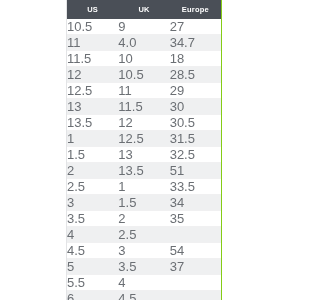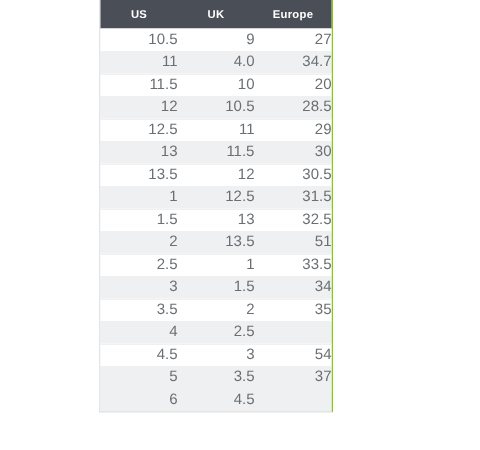--- a/index.html
+++ b/index.html
@@ -40,22 +40,22 @@
     letter-spacing: 0.2px;
     text-align: center;
     padding: 5px 0 5px 0;
     height: 18px;
     box-sizing: border-box;
     vertical-align: middle;
   }
 
   table.size-table tbody td {
     color: #6b6f74;
-    font-size: 10px;
-    text-align: right;
+    font-size: 13px;
+    text-align: left;
     height: 15px;
     padding: 0;
     vertical-align: middle;
     border-bottom: 1px solid #f0f0f1;
     box-sizing: border-box;
   }
 
   table.size-table tbody tr.row-odd td {
     background: #ffffff;
   }
@@ -94,21 +94,21 @@
           <td>27</td>
         </tr>
         <tr class="row-even">
           <td>11</td>
           <td>4.0</td>
           <td>34.7</td>
         </tr>
         <tr class="row-odd">
           <td>11.5</td>
           <td>10</td>
-          <td>20</td>
+          <td>18</td>
         </tr>
         <tr class="row-even">
           <td>12</td>
           <td>10.5</td>
           <td>28.5</td>
         </tr>
         <tr class="row-odd">
           <td>12.5</td>
           <td>11</td>
           <td>29</td>
@@ -161,20 +161,25 @@
         <tr class="row-odd">
           <td>4.5</td>
           <td>3</td>
           <td>54</td>
         </tr>
         <tr class="row-even">
           <td>5</td>
           <td>3.5</td>
           <td>37</td>
         </tr>
+        <tr class="row-odd">
+          <td>5.5</td>
+          <td>4</td>
+          <td></td>
+        </tr>
         <tr class="row-even">
           <td>6</td>
           <td>4.5</td>
           <td></td>
         </tr>
       </tbody>
   </table>
 </div>
 
 </body></html>

